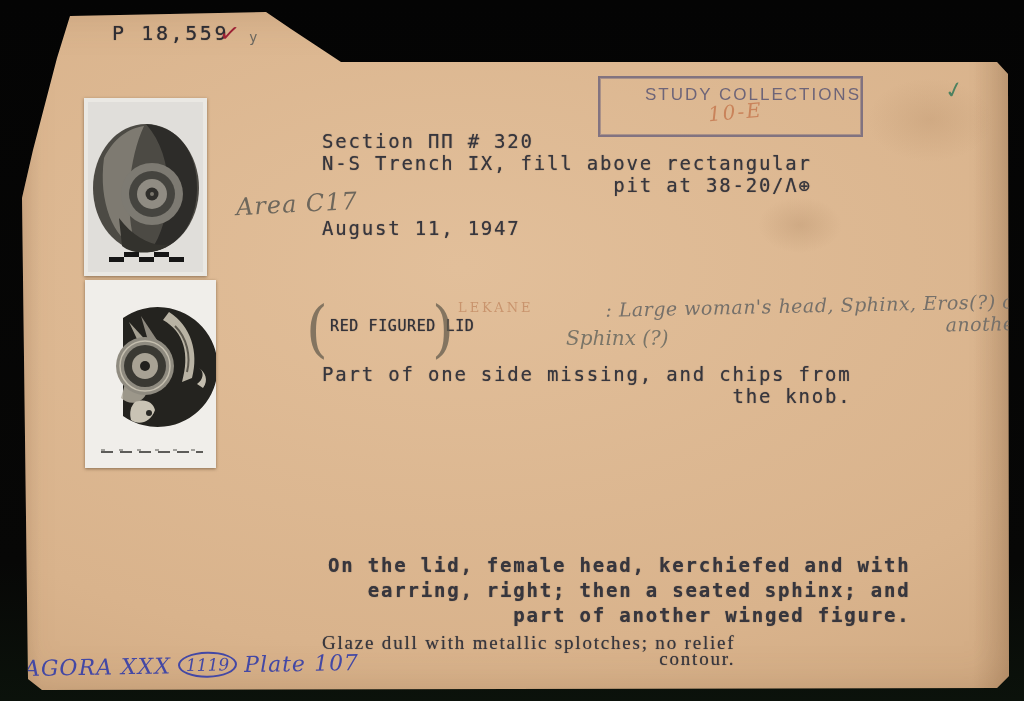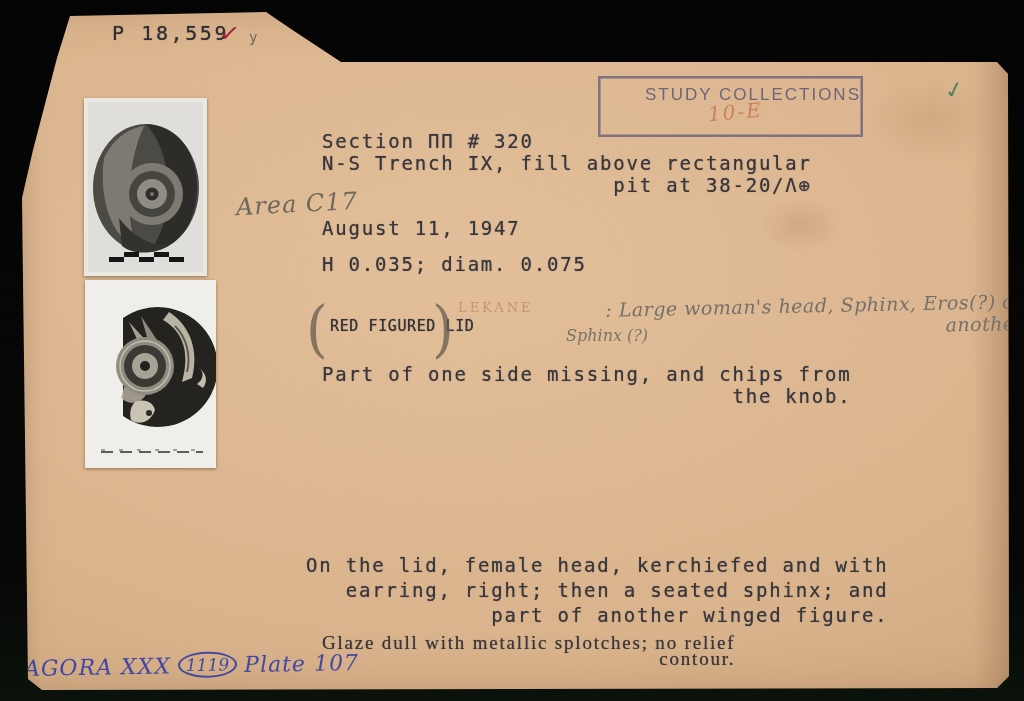--- a/index.html
+++ b/index.html
@@ -36,21 +36,21 @@
          font-family:"DejaVu Serif", serif;letter-spacing:2px;}
   
   .hand{font-family:"DejaVu Serif", serif;font-style:italic;}
   .pencil{color:#6e675c;}
   .area-note{font-size:24px;transform:rotate(-3deg);letter-spacing:1px;}
   .paren{font-size:56px;color:rgba(100,92,78,.75);font-family:"DejaVu Serif",serif;
          font-weight:300;transform:scaleY(1.1);}
   .lekane{font-size:13px;letter-spacing:3px;color:#c58d66;opacity:.85;
           font-family:"DejaVu Serif", serif;}
   .lekane-note{font-size:19px;color:#75706a;transform:rotate(-1.2deg);letter-spacing:.5px;}
-  .lekane-note2{font-size:16px;color:#7a7568;}
+  .lekane-note2{font-size:20px;color:#7a7568;}
   .pub{left:24px;top:652px;display:flex;align-items:center;gap:7px;color:#4348a5;
        transform:rotate(-1deg);}
   .pub .pfx,.pub .plate{font-size:22px;font-style:italic;font-family:"DejaVu Serif",serif;letter-spacing:1px;}
   .pub .num{font-size:17px;font-style:italic;font-family:"DejaVu Serif",serif;
        border:2px solid #4348a5;border-radius:50%;padding:1px 6px;}
   .photo{background:#ecebe6;box-shadow:0 1px 3px rgba(60,40,20,.5);}
 </style>
 </head>
 <body>
 
@@ -111,25 +111,24 @@
       <g>
         <line x1="16" y1="172" x2="118" y2="172" stroke="#2c2c2a" stroke-width="1.6" stroke-dasharray="12 7"></line>
         <line x1="16" y1="170" x2="118" y2="170" stroke="#2c2c2a" stroke-width="0.8" stroke-dasharray="4 14"></line>
       </g>
     </svg>
 
     <div class="abs typed lh22" style="left:322px;top:130px;">Section ΠΠ # 320</div>
     <div class="abs typed lh22" style="left:322px;top:152px;">N-S Trench IX, fill above rectangular
 pit at 38-20/Λ⊕</div>
     <div class="abs typed" style="left:322px;top:217px;">August 11, 1947</div>
-    <div class="abs typed" style="left:322px;top:253px;">H 0.035; diam. 0.075</div>
     <div class="abs typed title-typed" style="left:330px;top:317px;">RED FIGURED LID</div>
     <div class="abs typed lh22" style="left:322px;top:363px;">Part of one side missing, and chips from
 the knob.</div>
-    <div class="abs typed lh25" style="left:306px;top:553px;">On the lid, female head, kerchiefed and with
+    <div class="abs typed lh25" style="left:328px;top:553px;font-weight:bold;">On the lid, female head, kerchiefed and with
 earring, right; then a seated sphinx; and
 part of another winged figure.</div>
     <div class="abs typed lh16" style="left:322px;top:635px;font-family:Liberation Serif, serif;">Glaze dull with metallic splotches; no relief
 contour.</div>
 
     <div class="abs hand pencil area-note" style="left:236px;top:190px;">Area C17</div>
     <div class="abs paren" style="left:306px;top:296px;">(</div>
     <div class="abs paren" style="left:432px;top:296px;">)</div>
     <div class="abs lekane" style="left:458px;top:300px;">LEKANE</div>
     <div class="abs hand lekane-note" style="left:540px;top:295px;">: Large woman's head, Sphinx, Eros(?) or another</div>

